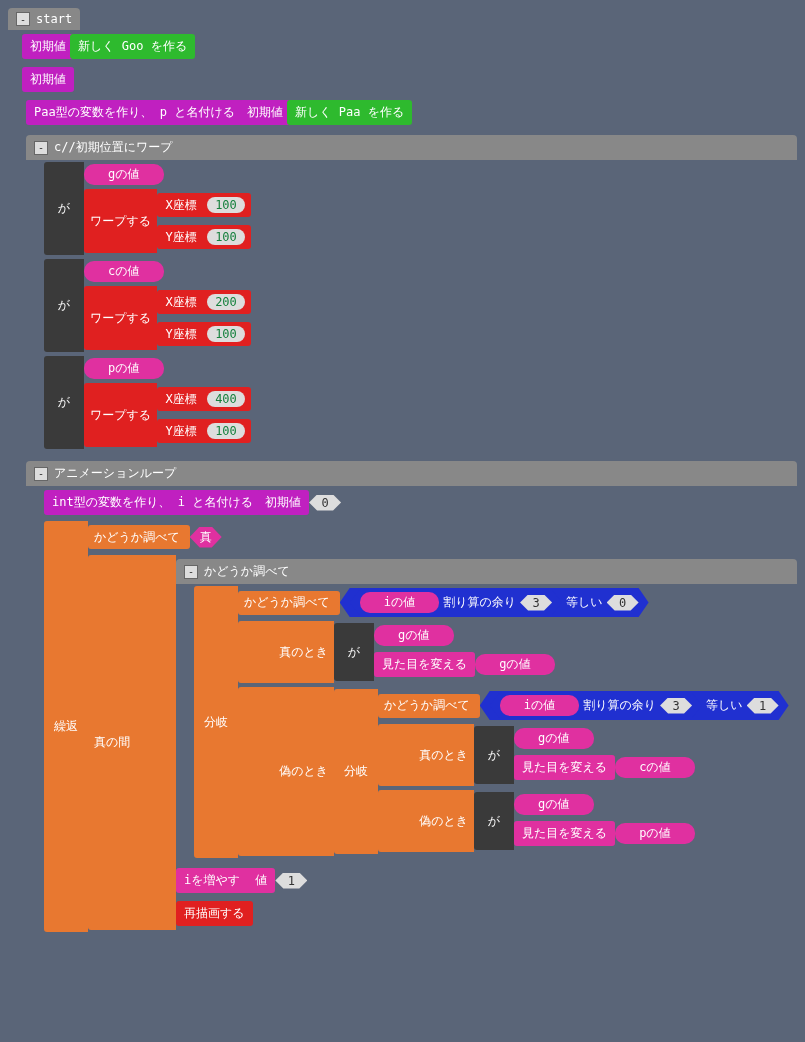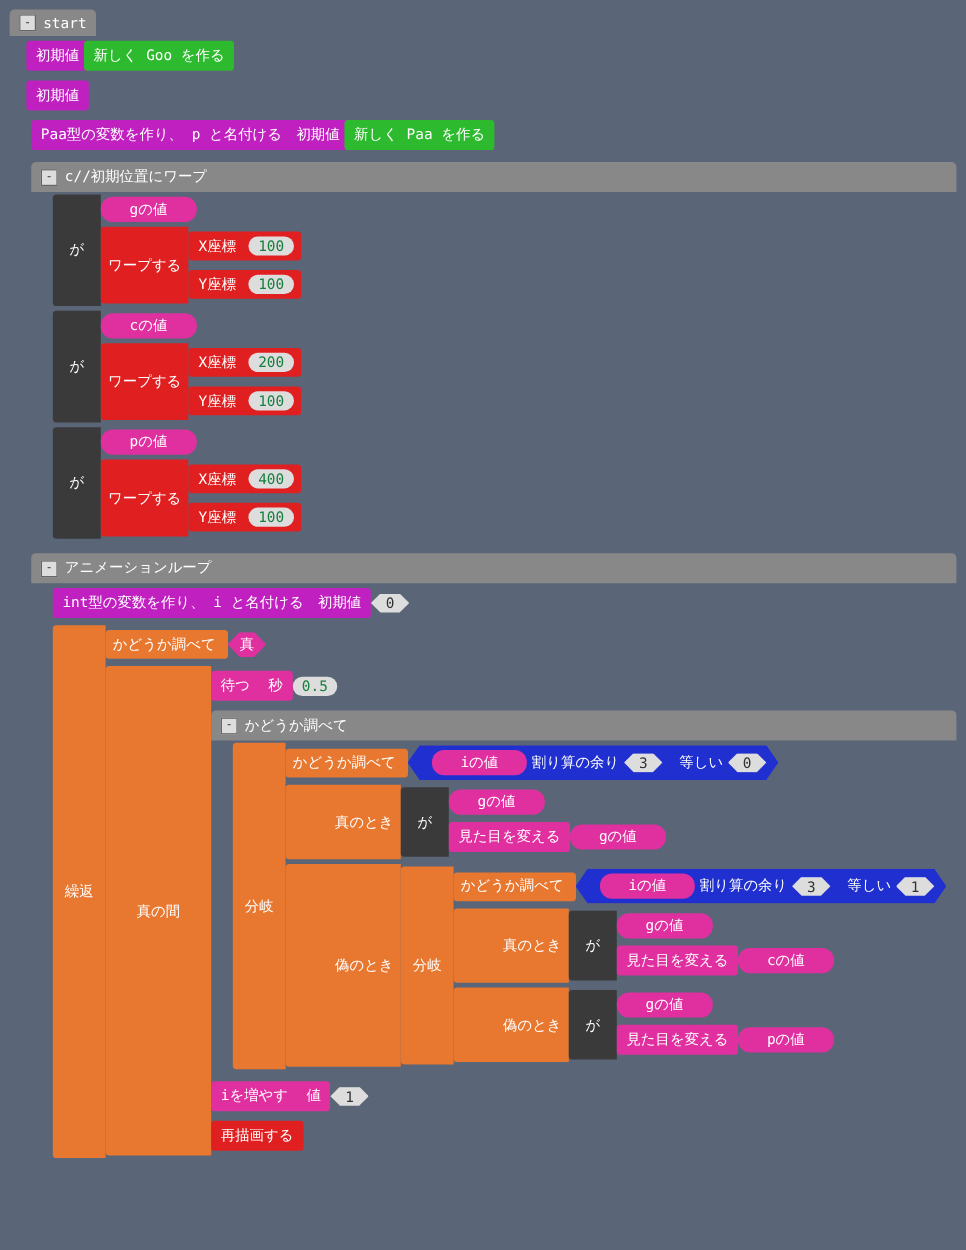--- a/index.html
+++ b/index.html
@@ -166,28 +166,24 @@
       </div>
       <div class="c-body stack">
         <div class="row">
             <span class="blk orange" style="padding:2px 6px">
               <span class="lbl-r">かどうか調べて</span>
             </span>
             <span class="hex magenta">真</span>
           </div>
 
         <div class="c-wrap">
-          <div class="c-arm orange" style="min-width:88px;align-items:center">
+          <div class="c-arm orange" style="min-width:88px;align-items:flex-start">
               <span>真の間</span>
             </div>
           <div class="c-body stack">
-            <div class="row">
-              <span class="blk magenta"><span>待つ</span>&nbsp;<span>秒</span></span>
-              <span class="slot">0.5</span>
-            </div>
 
             <div class="hat" style="margin-top:4px">
               <span class="tog">-</span>
               <span>かどうか調べて</span>
             </div>
             <div class="notch stack">
 
               <div class="c-wrap">
                 <div class="c-arm orange" style="min-width:44px">
                     <span>分岐</span>

